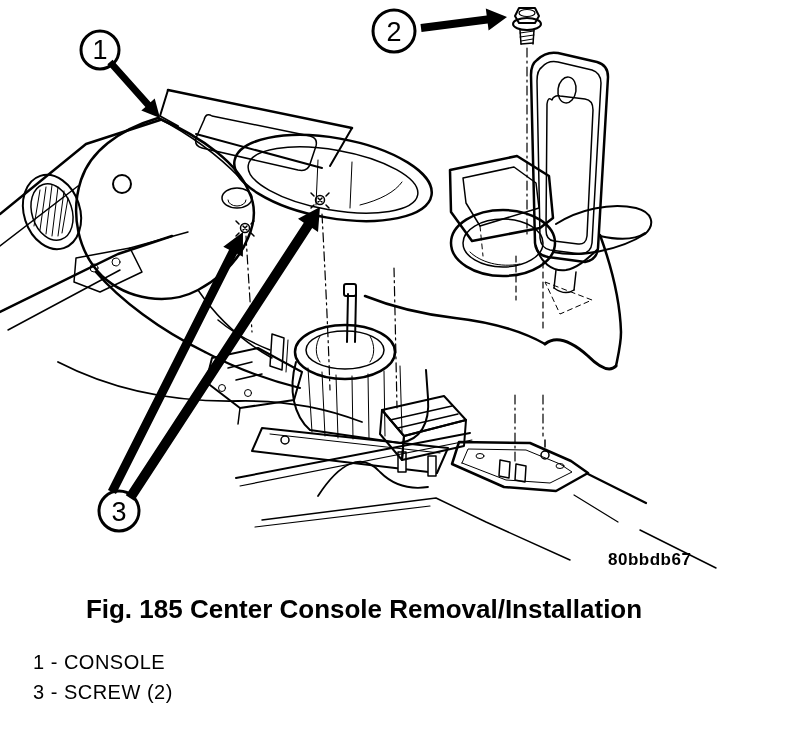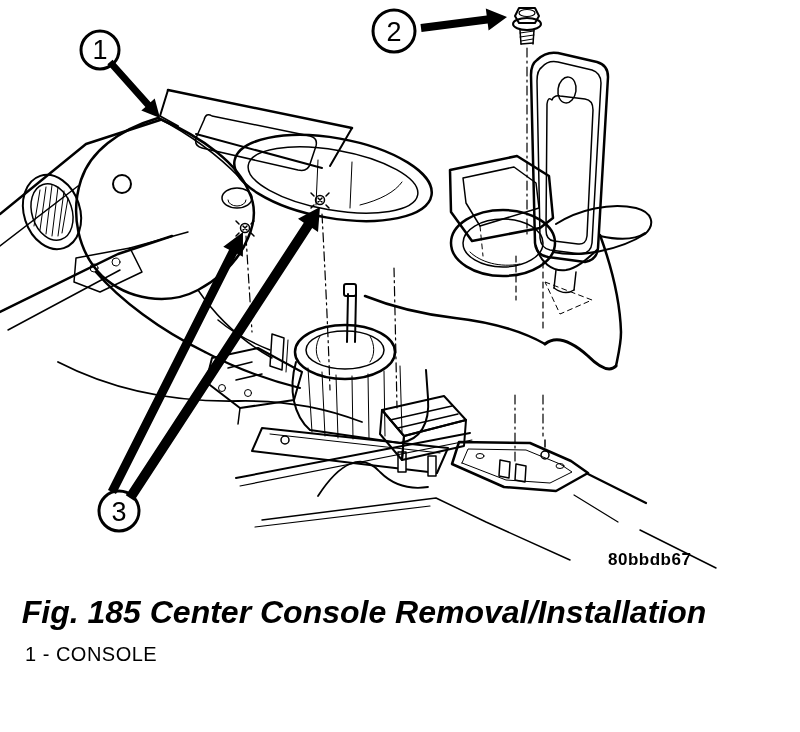--- a/index.html
+++ b/index.html
@@ -10,30 +10,29 @@
     color:#000;
     overflow:hidden;
     position:relative;
   }
   .figure-wrap{position:absolute;top:0;left:0;width:800px;height:732px;}
   .drawing{position:absolute;top:0;left:0;}
   .figure-caption{
     position:absolute;
     top:594px;left:0;width:728px;
     text-align:center;
-    font-size:32px;
+    font-size:26px;
     font-weight:bold;
-    font-style:italic;
     letter-spacing:0px;
     white-space:nowrap;
   }
   .legend{
     position:absolute;
     top:641px;left:25px;
-    margin:0;padding:0;
+    margin:8px;padding:0;
     list-style:none;
     font-size:20px;
     letter-spacing:0.5px;
   }
   .legend li{height:30px;line-height:26px;white-space:nowrap;}
   svg text.callout-num{
     font-family:"Liberation Sans", sans-serif;
     font-size:27px;
     fill:#000;
   }
@@ -241,15 +240,16 @@
       <polygon fill="#000" stroke="none" points="134.2,500.7 312.2,228.1 318,232 320,207 298,218.8 303.8,222.7 125.8,495.3"></polygon>
     </g>
 
     <text class="code" x="608" y="565" stroke="none" fill="#000">80bbdb67</text>
   </svg>
 
   <div class="figure-caption">Fig. 185 Center Console Removal/Installation</div>
 
   <ul class="legend">
     <li>1 - CONSOLE</li>
+    <li>3 - SCREW (2)</li>
   </ul>
 
 </div>
 
 </body></html>

